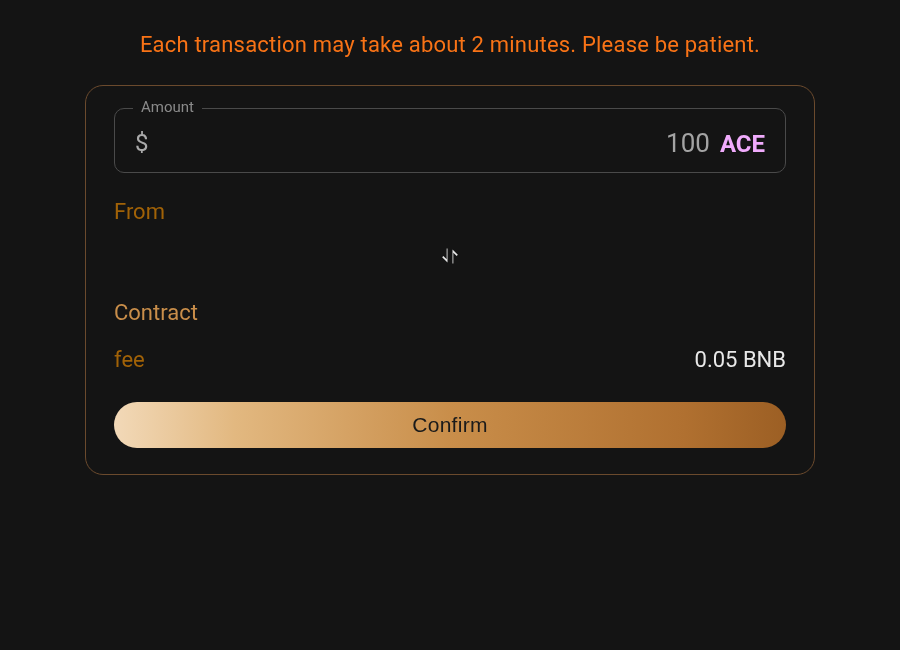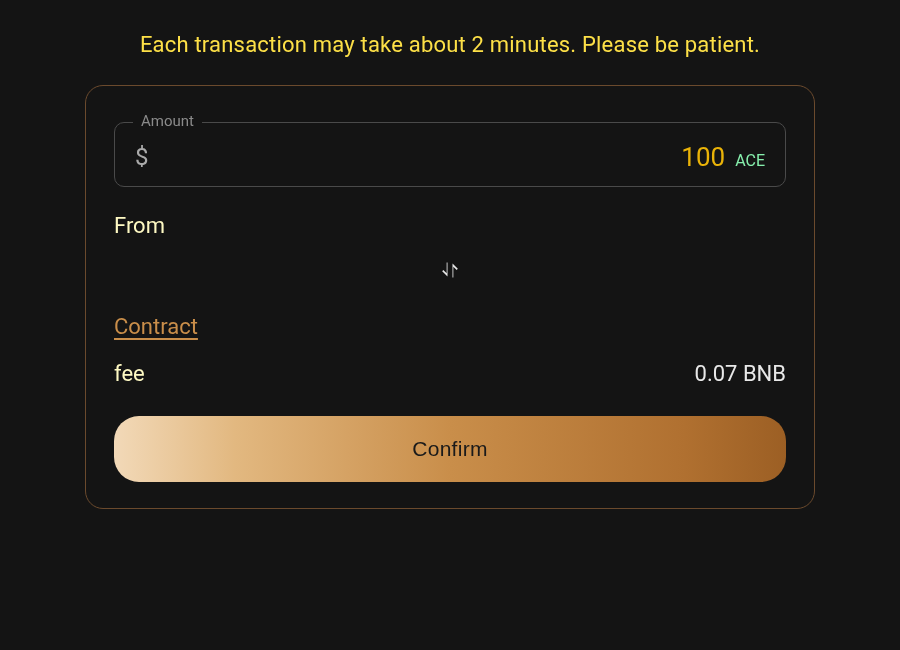--- a/index.html
+++ b/index.html
@@ -13,29 +13,29 @@
       background: #141414;
       font-family: -apple-system, BlinkMacSystemFont, "Segoe UI", Roboto, sans-serif;
       color: #e8e8e8;
       display: flex;
       flex-direction: column;
       align-items: center;
       padding-top: 32px;
     }
     .notice {
       font-size: 22px;
-      color: #fde047;
+      color: #f97316;
       margin-bottom: 28px;
       letter-spacing: 0.2px;
     }
     .card {
       width: 730px;
       border: 1px solid #6b4a2d;
       border-radius: 18px;
-      padding: 36px 28px 26px 28px;
+      padding: 22px 28px 26px 28px;
       position: relative;
     }
     .amount-field {
       position: relative;
       border: 1px solid #4a4a4a;
       border-radius: 10px;
       padding: 18px 20px 14px 20px;
       display: flex;
       align-items: center;
       justify-content: space-between;
@@ -67,61 +67,61 @@
       font-size: 26px;
       width: 360px;
     }
     .amount-right {
       display: flex;
       align-items: baseline;
       gap: 10px;
     }
     .amount-value {
       font-size: 26px;
-      color: #eab308;
+      color: #a3a3a3;
       font-weight: 400;
     }
     .amount-unit {
-      font-size: 16px;
-      color: #86efac;
+      font-size: 24px;
+      color: #f0abfc;
+      font-weight: bold;
     }
     .row {
       display: flex;
       justify-content: space-between;
       align-items: center;
       font-size: 22px;
       margin-bottom: 22px;
     }
     .row-label {
-      color: #fef9c3;
+      color: #a16207;
     }
     .row-value {
       color: #e8e8e8;
     }
     .swap-row {
       display: flex;
       justify-content: center;
       margin: 10px 0 30px 0;
     }
     .swap-icon {
       width: 20px;
       height: 20px;
       color: #e8e8e8;
       cursor: pointer;
     }
     .contract-link {
       color: #c98e4a;
-      text-decoration: underline;
       text-underline-offset: 4px;
       cursor: pointer;
       font-size: 22px;
     }
     .confirm-button {
       width: 100%;
-      height: 66px;
+      height: 46px;
       border: none;
       border-radius: 25px;
       background: linear-gradient(90deg, #f2d9b8 0%, #e2b880 18%, #c98e4a 50%, #b07030 85%, #9c5f24 100%);
       color: #1a1a1a;
       font-size: 21px;
       font-weight: 400;
       cursor: pointer;
       margin-top: 8px;
       letter-spacing: 0.3px;
     }
@@ -158,18 +158,18 @@
     </span>
   </div>
 
 
   <div class="row">
     <a class="contract-link">Contract</a>
   </div>
 
   <div class="row">
     <span class="row-label">fee</span>
-    <span class="row-value">0.07 BNB</span>
+    <span class="row-value">0.05 BNB</span>
   </div>
 
   <button class="confirm-button">Confirm</button>
 
 </div>
 
 </body></html>

